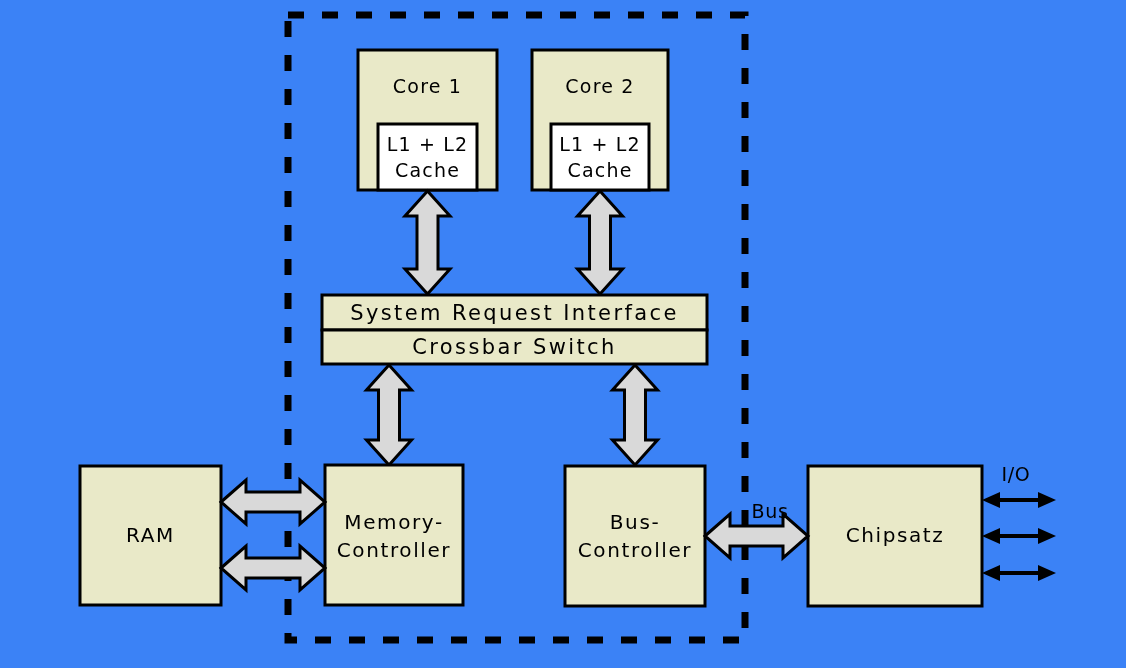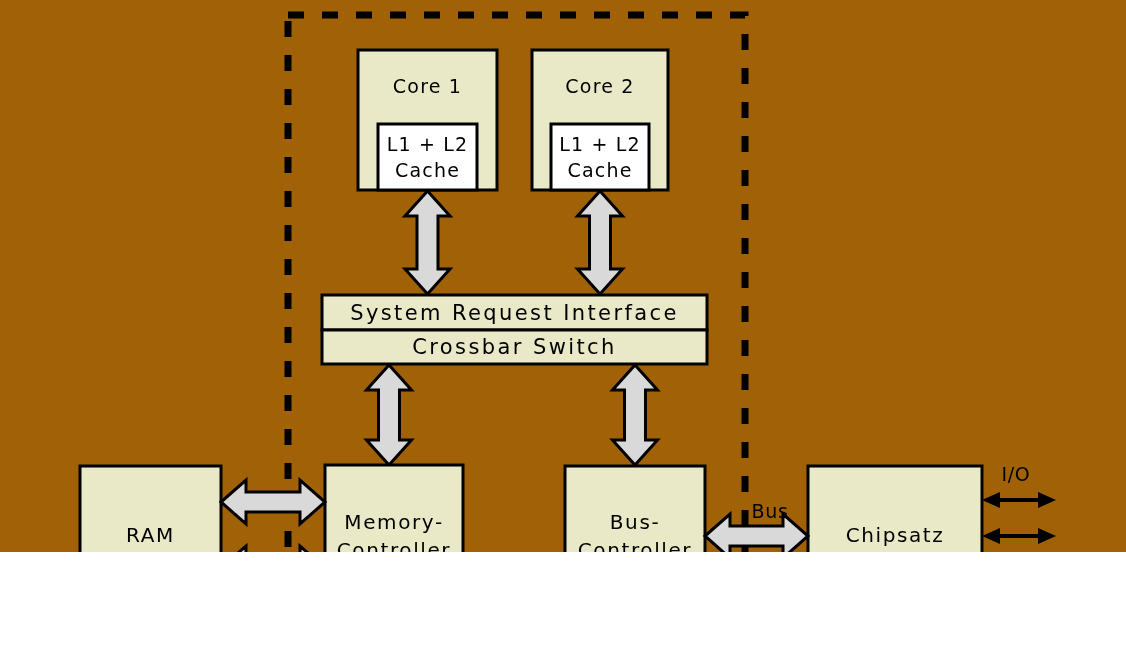--- a/index.html
+++ b/index.html
@@ -6,22 +6,22 @@
     margin: 0;
     padding: 0;
     background: #ffffff;
   }
   body {
     font-family: "DejaVu Sans", sans-serif;
   }
   #canvas {
     position: relative;
     width: 1126px;
-    height: 552px;
-    background: #a16207;
+    height: 668px;
+    background: #3b82f6;
     overflow: hidden;
   }
   svg#diagram {
     position: absolute;
     left: 0;
     top: 0;
     width: 1126px;
     height: 668px;
   }
   .box-label,

